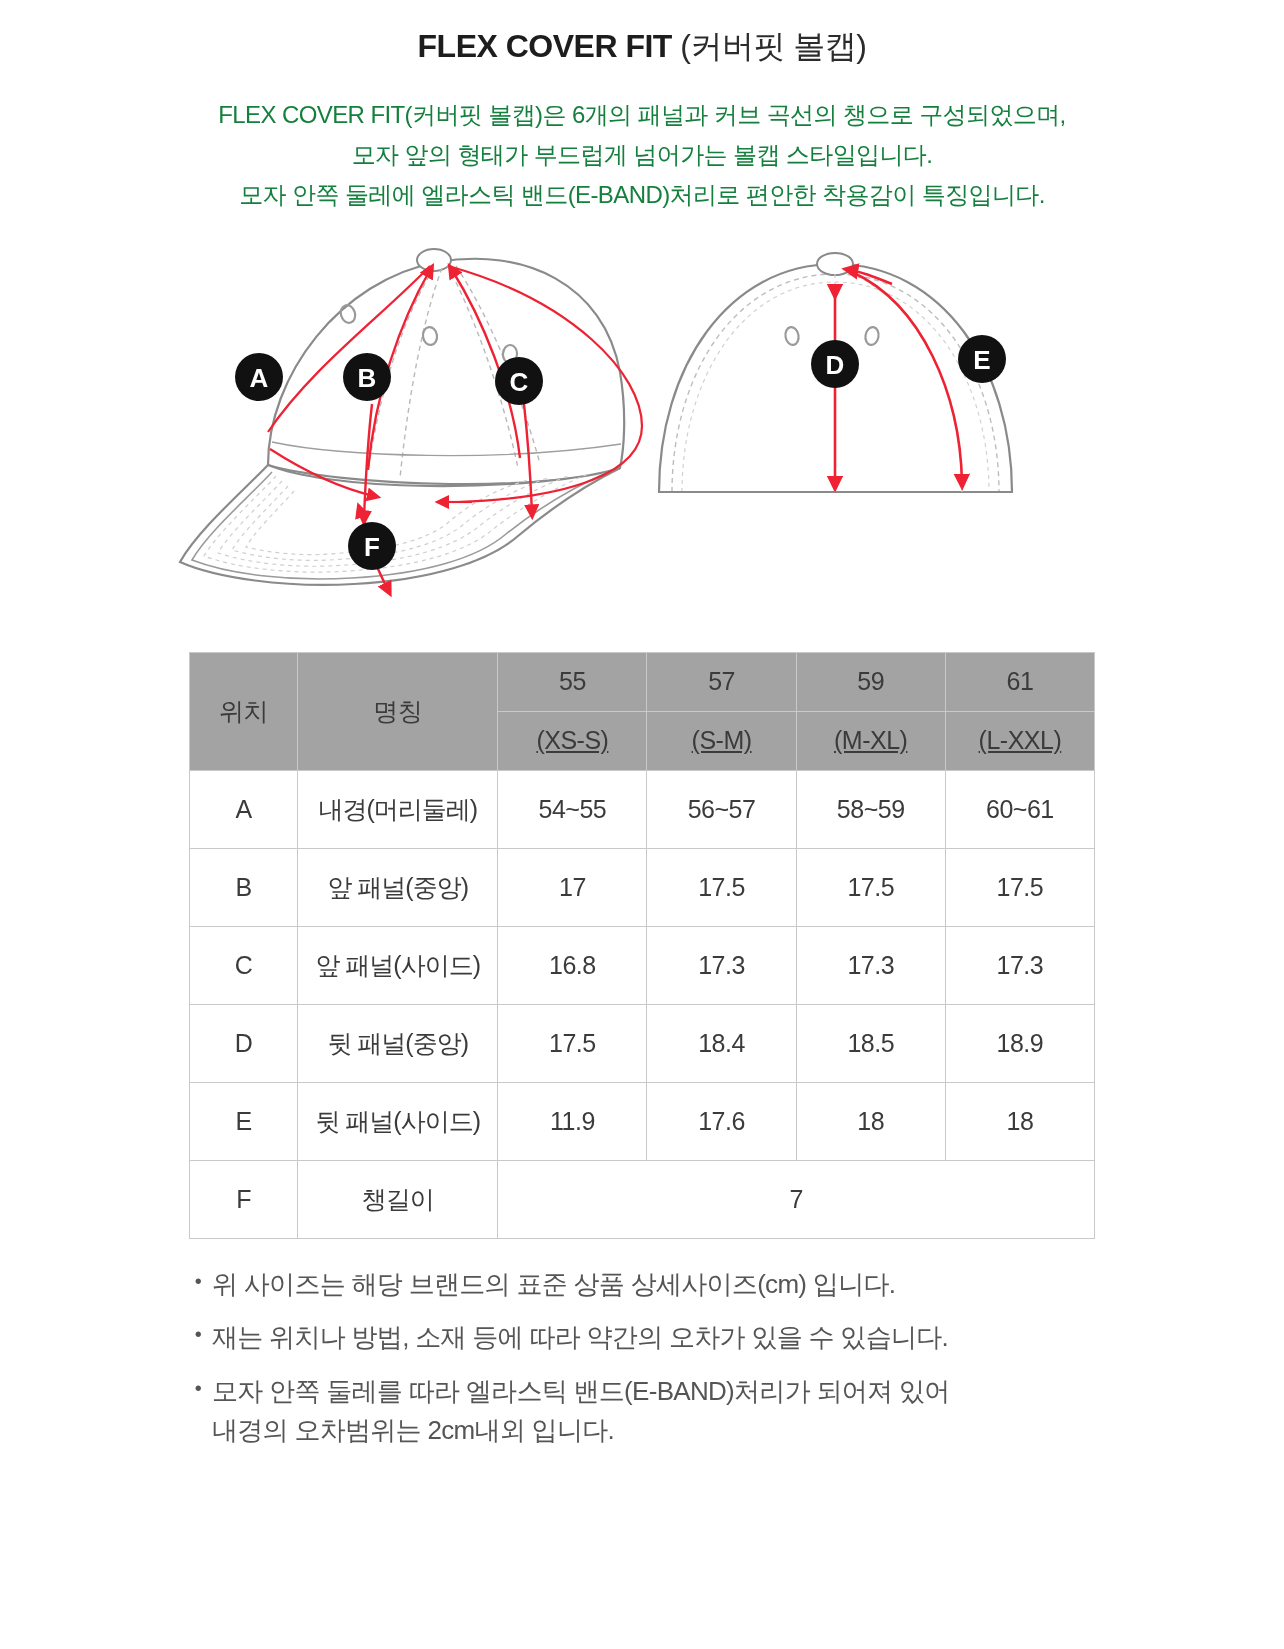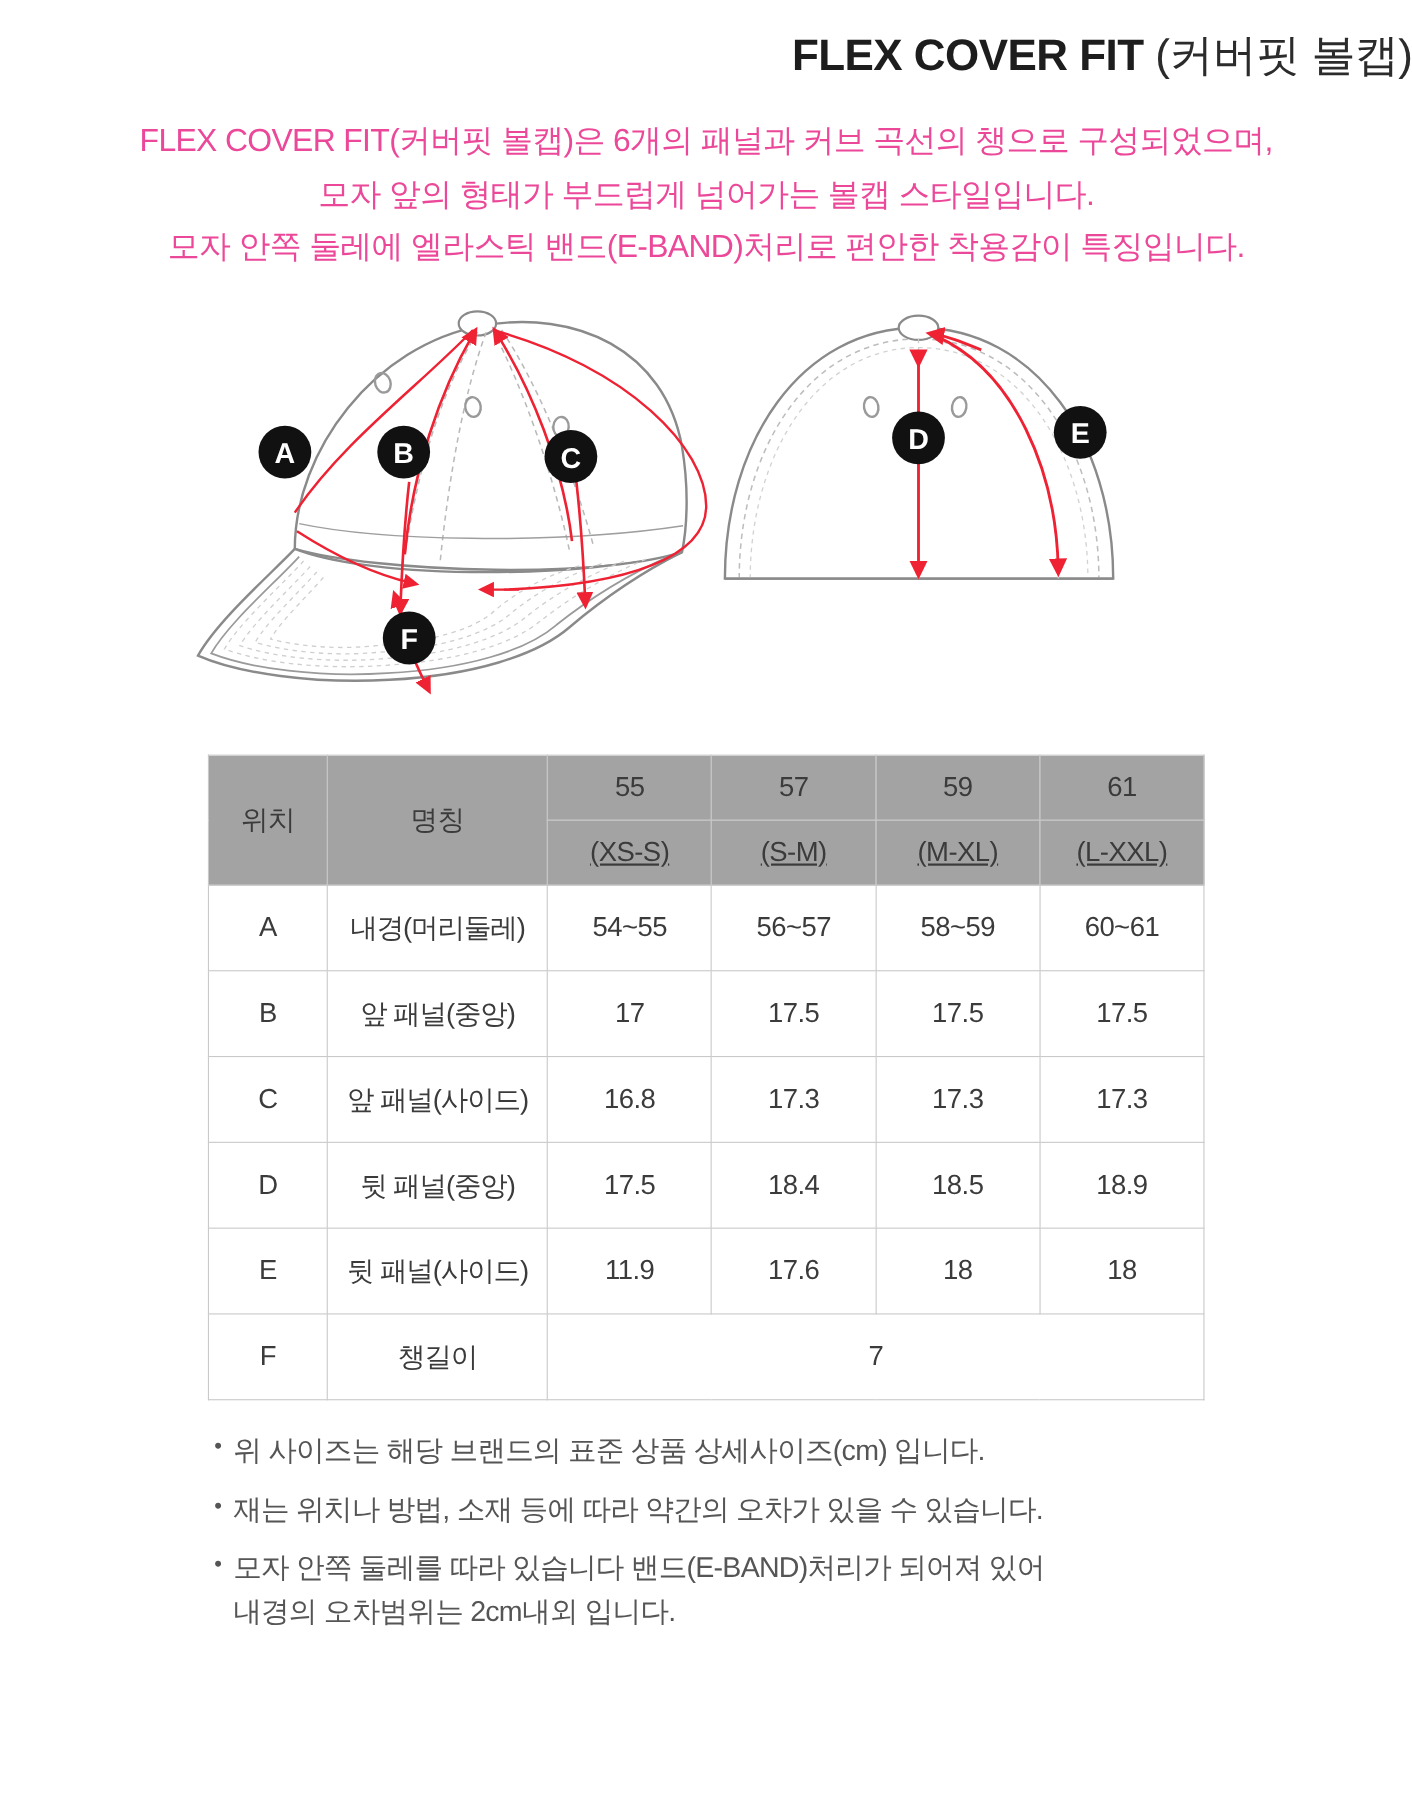--- a/index.html
+++ b/index.html
@@ -11,42 +11,42 @@
     width: 1284px;
     height: 1649px;
     font-family: "Liberation Sans", "DejaVu Sans", sans-serif;
     color: #3a3a3a;
     overflow: hidden;
     position: relative;
   }
 
   
   .title {
-    text-align: right;
+    text-align: center;
     margin: 0;
     padding-top: 28px;
-    font-size: 40px;
+    font-size: 32px;
     line-height: 1.15;
     letter-spacing: -0.5px;
     color: #1d1d1d;
     font-weight: 700;
   }
   .title .title-sub {
     font-weight: 400;
     color: #2b2b2b;
   }
 
   
   .intro {
     margin: 30px auto 0 auto;
     width: 1140px;
     text-align: center;
-    font-size: 29px;
+    font-size: 24px;
     line-height: 1.68;
-    color: #ec4899;
+    color: #15803d;
     letter-spacing: -0.6px;
   }
   .intro .line { display: block; white-space: nowrap; }
 
   
   .diagram-wrap {
     width: 1284px;
     height: 380px;
     margin-top: 28px;
     position: relative;
@@ -311,17 +311,17 @@
     </div>
     <div class="note-item">
       <span class="note-bullet">•</span>
       <span class="note-text">
         <span class="nl">재는 위치나 방법, 소재 등에 따라 약간의 오차가 있을 수 있습니다.</span>
       </span>
     </div>
     <div class="note-item">
       <span class="note-bullet">•</span>
       <span class="note-text">
-        <span class="nl">모자 안쪽 둘레를 따라 있습니다 밴드(E-BAND)처리가 되어져 있어</span>
+        <span class="nl">모자 안쪽 둘레를 따라 엘라스틱 밴드(E-BAND)처리가 되어져 있어</span>
         <span class="nl">내경의 오차범위는 2cm내외 입니다.</span>
       </span>
     </div>
   </div>
 
 </body></html>

